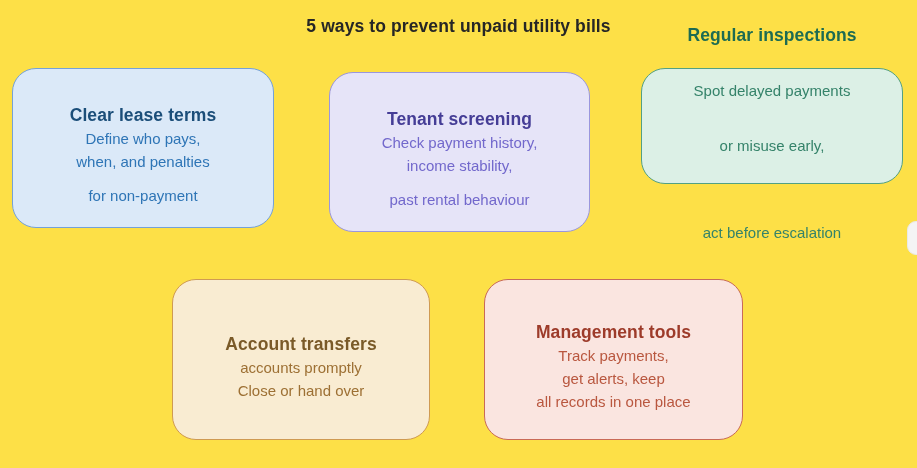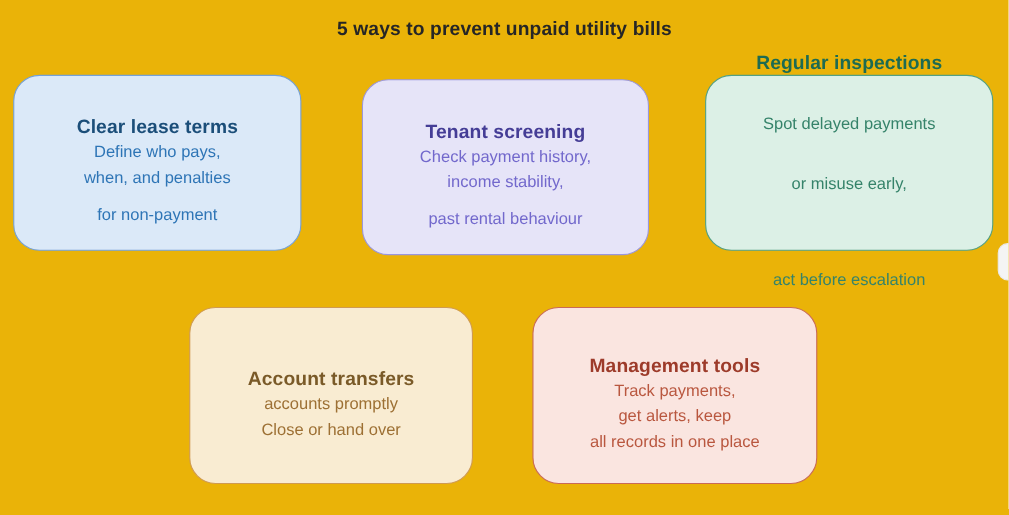--- a/index.html
+++ b/index.html
@@ -5,21 +5,21 @@
   html, body {
     margin: 0;
     padding: 0;
     background: #ffffff;
     font-family: "Liberation Sans", "DejaVu Sans", sans-serif;
   }
   #canvas {
     position: relative;
     width: 917px;
     height: 468px;
-    background: #eab308;
+    background: #fde047;
     overflow: hidden;
     text-decoration: underline;
   }
   .page-title {
     position: absolute;
     top: 16px;
     left: 0;
     width: 100%;
     text-align: center;
     font-size: 17.5px;
@@ -49,21 +49,21 @@
   }
   .card-line {
     font-size: 15px;
     line-height: 23px;
     color: var(--body);
   }
   .card-line:empty { height: 11px; }
 
   #card-0 { left: 12px;  top: 68px;  width: 262px; height: 160px; }
   #card-1 { left: 329px; top: 72px;  width: 261px; height: 160px; }
-  #card-2 { left: 641px; top: 68px;  width: 262px; height: 160px; gap: 32px; }
+  #card-2 { left: 641px; top: 68px;  width: 262px; height: 116px; gap: 32px; }
   #card-3 { left: 172px; top: 279px; width: 258px; height: 161px; }
   #card-4 { left: 484px; top: 279px; width: 259px; height: 161px; }
 
   .clipped-fragment {
     position: absolute;
     left: 907px;
     top: 221px;
     width: 26px;
     height: 32px;
     background: #f4f4f4;

